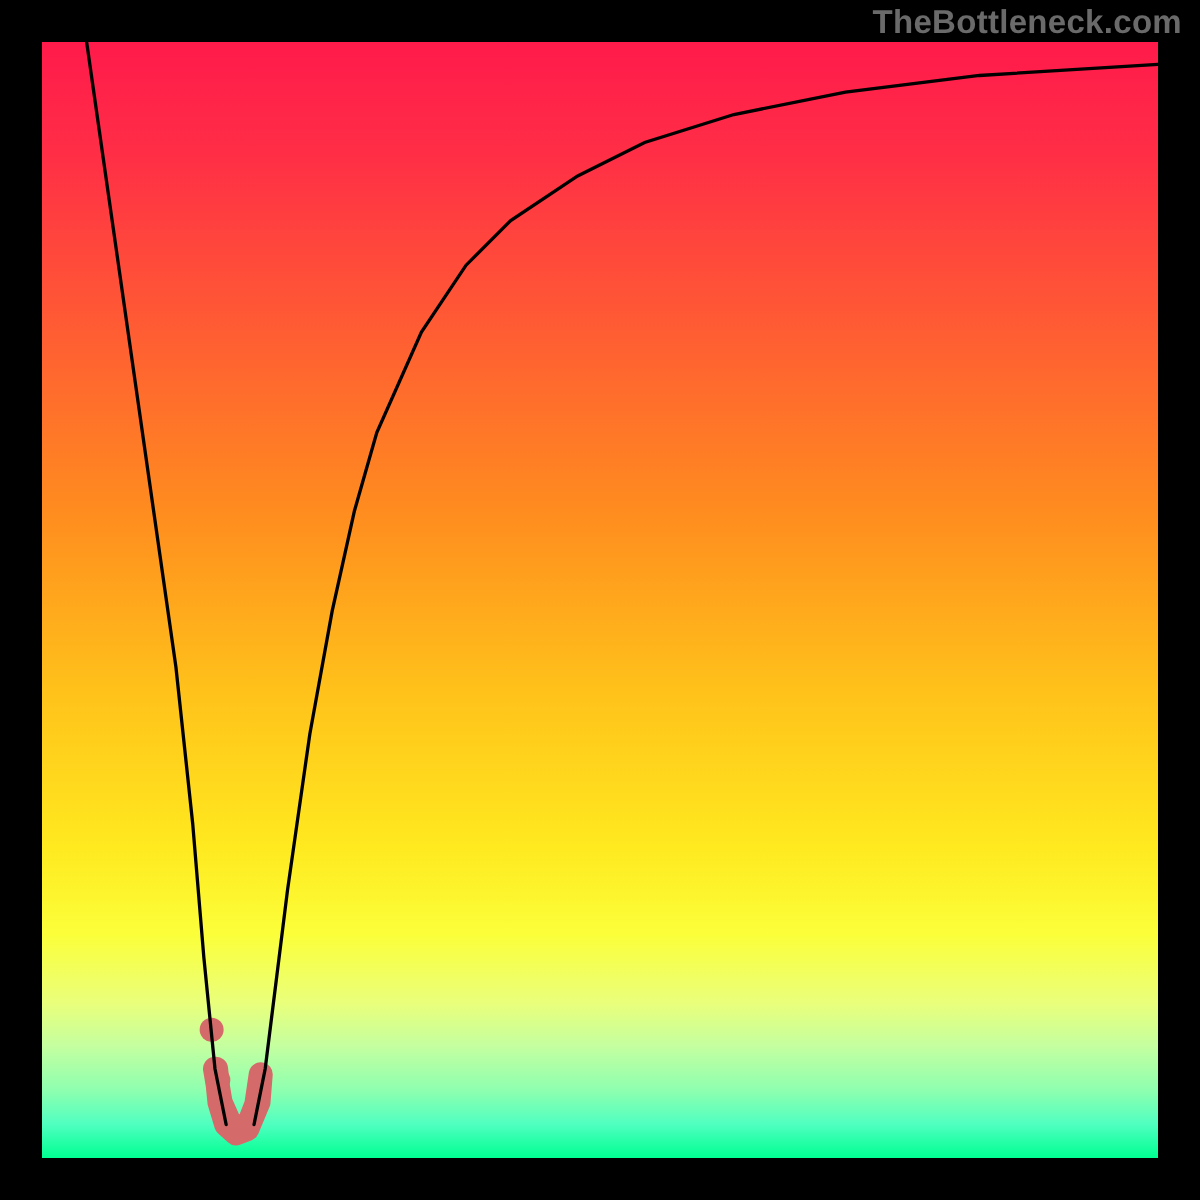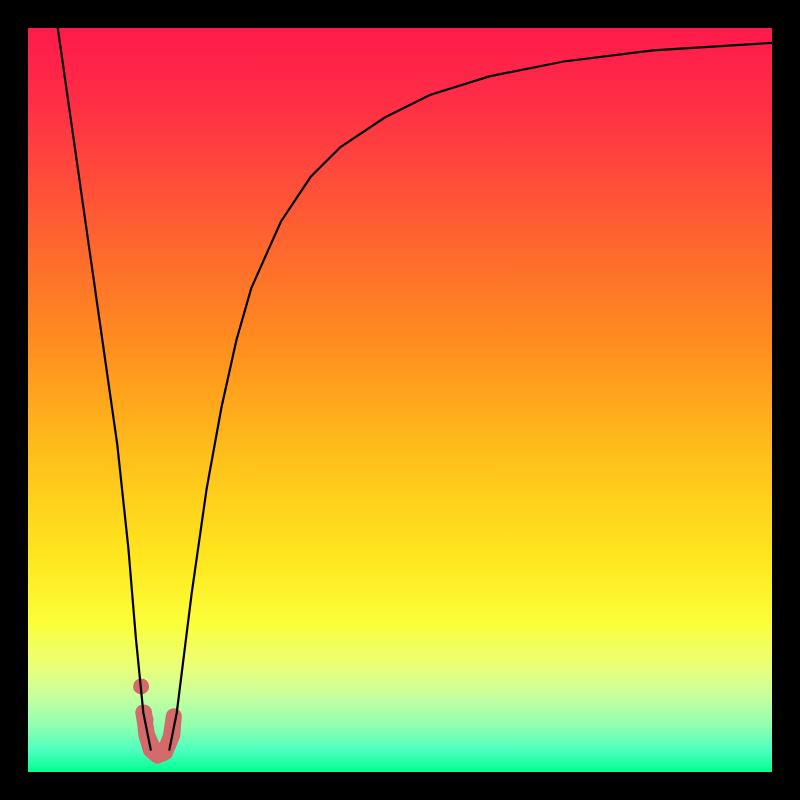--- a/index.html
+++ b/index.html
@@ -26,20 +26,21 @@
     font-weight: 600;
     letter-spacing: 0.2px;
     z-index: 50;
   }
   svg { display: block; }
 </style>
 </head>
 <body>
 
 <div class="frame">
+  <div class="watermark">TheBottleneck.com</div>
 
   <svg id="chart-svg" width="800" height="800" viewBox="0 0 800 800">
     <defs>
       <linearGradient id="bg-grad" x1="0" y1="0" x2="0" y2="1">
           <stop offset="0%" stop-color="#ff1a4b"></stop>
           <stop offset="10%" stop-color="#ff2e46"></stop>
           <stop offset="25%" stop-color="#ff5a34"></stop>
           <stop offset="42%" stop-color="#ff8c1f"></stop>
           <stop offset="57.99999999999999%" stop-color="#ffc11a"></stop>
           <stop offset="72%" stop-color="#ffe91f"></stop>

